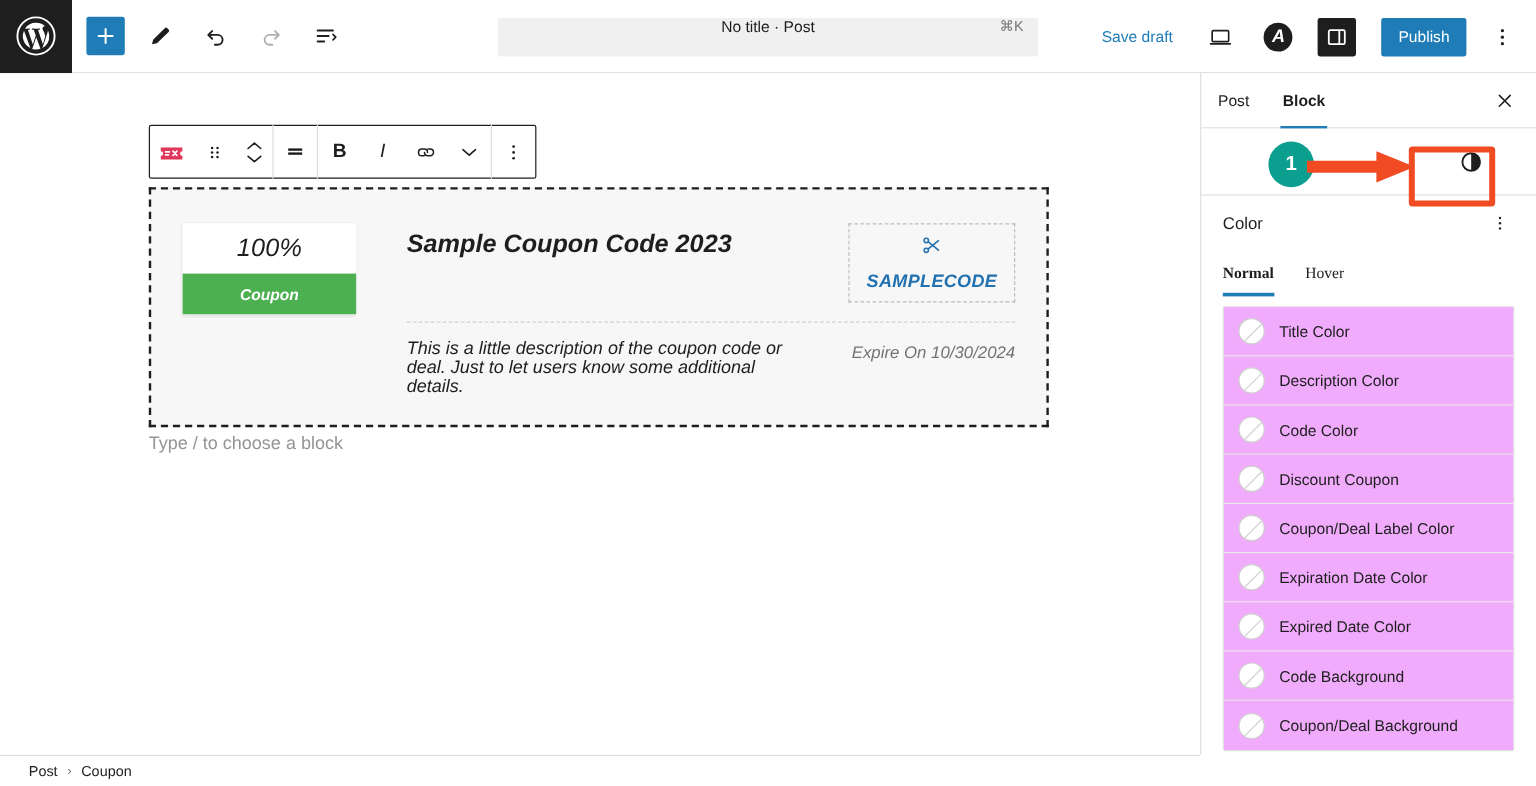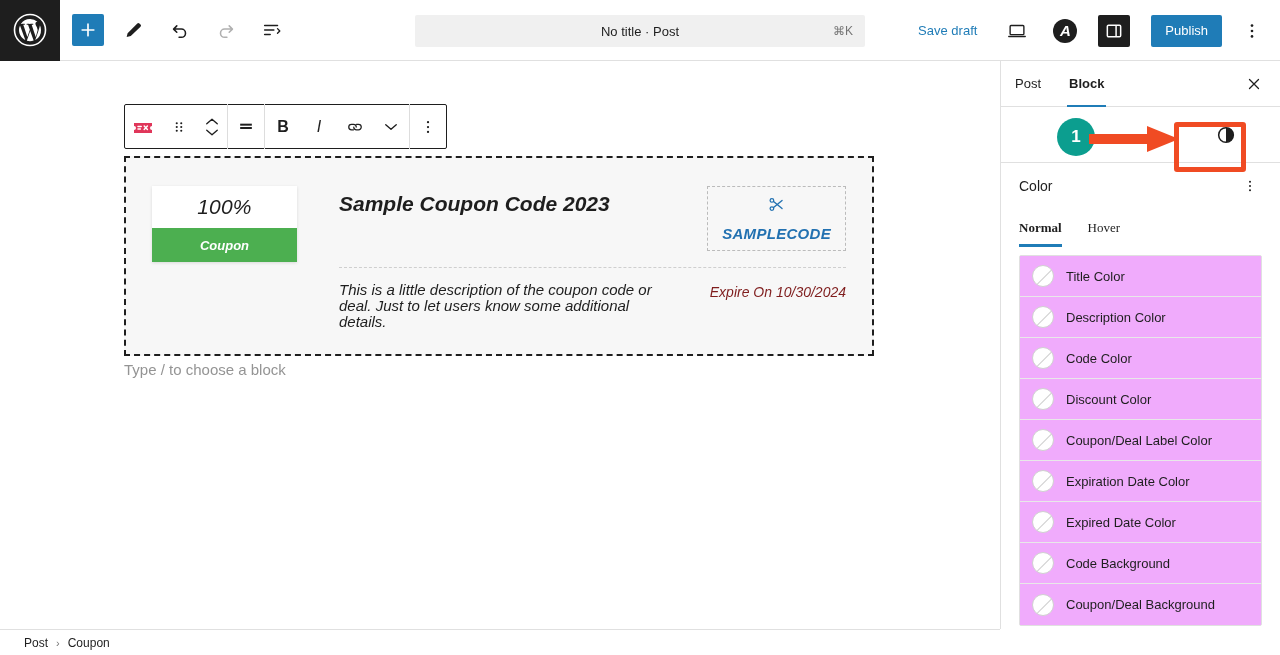--- a/index.html
+++ b/index.html
@@ -34,21 +34,21 @@
   .tb-add {
     width: 32px; height: 32px; background: #1f7cb7; border-radius: 2px;
     display: flex; align-items: center; justify-content: center; cursor: pointer;
     margin: 0 7px 0 0;
   }
   .tb-add svg { width: 20px; height: 20px; }
 
   .doc-title {
     position: absolute; left: 415px; top: 15px; width: 450px; height: 32px;
     background: #f0f0f0; border-radius: 2px;
-    display: flex; align-items: center; justify-content: center;
+    display: flex; align-items: flex-start; justify-content: center;
     font-size: 13px; color: #1e1e1e;
   }
   .doc-title .kbd {
     position: absolute; right: 12px; font-size: 12px; color: #757575;
   }
 
   .tb-right {
     position: absolute; right: 10px; top: 0; height: 61px;
     display: flex; align-items: center; gap: 12px;
   }
@@ -126,21 +126,21 @@
   .coupon-title { font-size: 21px; font-weight: bold; color: #1e1e1e; padding-top: 6px; }
   .code-box {
     border: 1px dashed #bbb; padding: 8px 14px; display: flex; align-items: center; gap: 8px;
     color: #2271b1; font-size: 15px; font-weight: bold; letter-spacing: .3px;
     background: transparent; cursor: pointer; flex-direction: column;
   }
   .code-box svg { flex: 0 0 auto; }
   .hr-dotted { border-top: 1px dashed #cfcfcf; margin: 16px 0 0 0; }
   .coupon-body { display: flex; justify-content: space-between; padding-top: 14px; }
   .coupon-desc { font-size: 15px; line-height: 16px; color: #1e1e1e; max-width: 330px; }
-  .coupon-expire { font-size: 14px; color: #7f1d1d; padding-top: 2px; white-space: nowrap; }
+  .coupon-expire { font-size: 14px; color: #737373; padding-top: 2px; white-space: nowrap; }
 
   .block-placeholder {
     position: absolute; left: 124px; top: 300px;
     font-size: 15px; color: #949494;
   }
 
   
   .sidebar {
     position: absolute; top: 61px; right: 0; width: 280px; height: 568px;
     background: #fff; border-left: 1px solid #e0e0e0; overflow: hidden;
@@ -470,21 +470,21 @@
       <div class="color-row">
         <span class="swatch"></span>
         <span class="color-label">Description Color</span>
       </div>
       <div class="color-row">
         <span class="swatch"></span>
         <span class="color-label">Code Color</span>
       </div>
       <div class="color-row">
         <span class="swatch"></span>
-        <span class="color-label">Discount Color</span>
+        <span class="color-label">Discount Coupon</span>
       </div>
       <div class="color-row">
         <span class="swatch"></span>
         <span class="color-label">Coupon/Deal Label Color</span>
       </div>
       <div class="color-row">
         <span class="swatch"></span>
         <span class="color-label">Expiration Date Color</span>
       </div>
       <div class="color-row">

